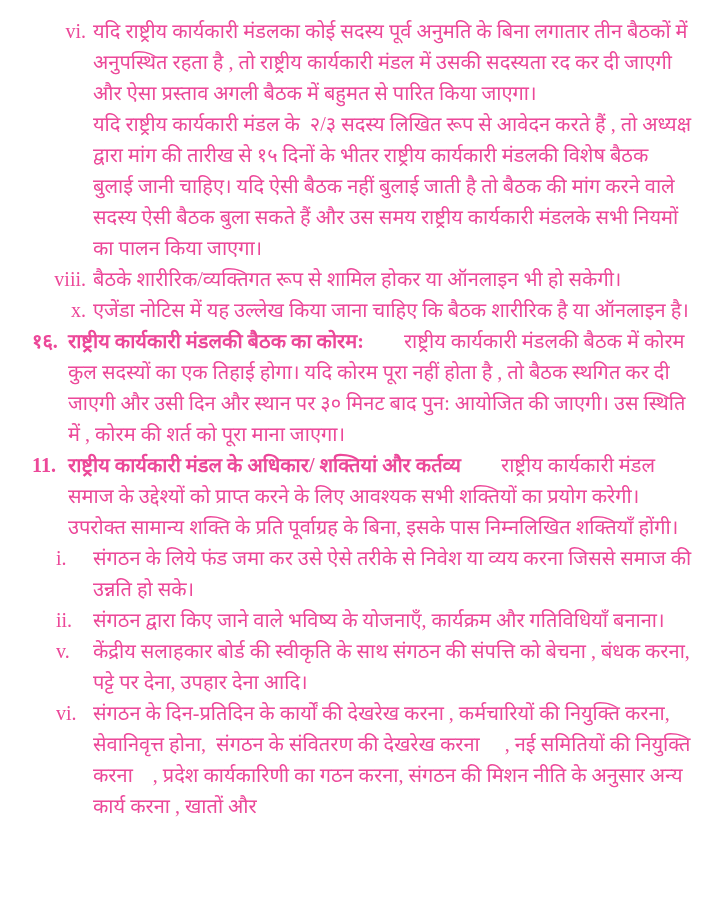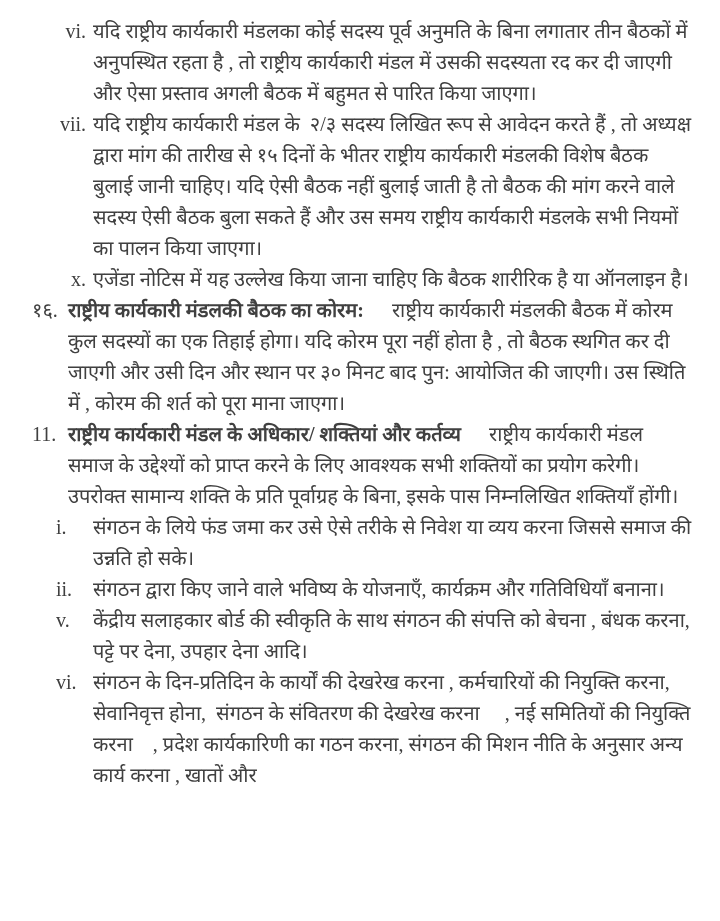--- a/index.html
+++ b/index.html
@@ -6,21 +6,21 @@
     margin: 0;
     padding: 0;
     background: #ffffff;
   }
   .page {
     position: relative;
     box-sizing: border-box;
     width: 720px;
     height: 921px;
     background: #ffffff;
-    color: #404040;
+    color: #ec4899;
     font-family: "Liberation Serif", "DejaVu Serif", serif;
     font-size: 20px;
     line-height: 31px;
     padding: 16px 28px 0 0;
     overflow: hidden;
   }
   .row { position: relative; }
   .row .text { white-space: pre-wrap; }
 
   
@@ -33,25 +33,25 @@
     text-align: right;
     white-space: nowrap;
   }
 
   
   .section { padding-left: 68px; }
   .section > .marker {
     position: absolute;
     left: 32px;
     top: 0;
-    font-weight: normal;
+    font-weight: bold;
     white-space: nowrap;
   }
   .section .heading { font-weight: bold; }
-  .section .body { margin-left: 28px; font-family: Liberation Serif, serif; }
+  .section .body { margin-left: 40px; font-family: Liberation Serif, serif; }
 
   
   .subclause { padding-left: 93px; }
   .subclause > .marker {
     position: absolute;
     left: 56px;
     top: 0;
     text-align: left;
     white-space: nowrap;
   }
@@ -60,24 +60,27 @@
 <body>
 
 <div class="page">
 
   <div class="row clause">
     <span class="marker">vi.</span>
     <span class="text">यदि राष्ट्रीय कार्यकारी मंडलका कोई सदस्य पूर्व अनुमति के बिना लगातार तीन बैठकों में अनुपस्थित रहता है , तो राष्ट्रीय कार्यकारी मंडल में उसकी सदस्यता रद कर दी जाएगी और ऐसा प्रस्ताव अगली बैठक में बहुमत से पारित किया जाएगा।</span>
   </div>
 
   <div class="row clause">
-    <span class="marker">vii.</span>
     <span class="text">यदि राष्ट्रीय कार्यकारी मंडल के  २/३ सदस्य लिखित रूप से आवेदन करते हैं , तो अध्यक्ष द्वारा मांग की तारीख से १५ दिनों के भीतर राष्ट्रीय कार्यकारी मंडलकी विशेष बैठक बुलाई जानी चाहिए। यदि ऐसी बैठक नहीं बुलाई जाती है तो बैठक की मांग करने वाले सदस्य ऐसी बैठक बुला सकते हैं और उस समय राष्ट्रीय कार्यकारी मंडलके सभी नियमों का पालन किया जाएगा।</span>
   </div>
 
+  <div class="row clause">
+    <span class="marker">viii.</span>
+    <span class="text">बैठके शारीरिक/व्यक्तिगत रूप से शामिल होकर या ऑनलाइन भी हो सकेगी।</span>
+  </div>
 
   <div class="row clause">
   </div>
 
   <div class="row clause">
     <span class="marker">x.</span>
     <span class="text">एजेंडा नोटिस में यह उल्लेख किया जाना चाहिए कि बैठक शारीरिक है या ऑनलाइन है।</span>
   </div>
 
 

